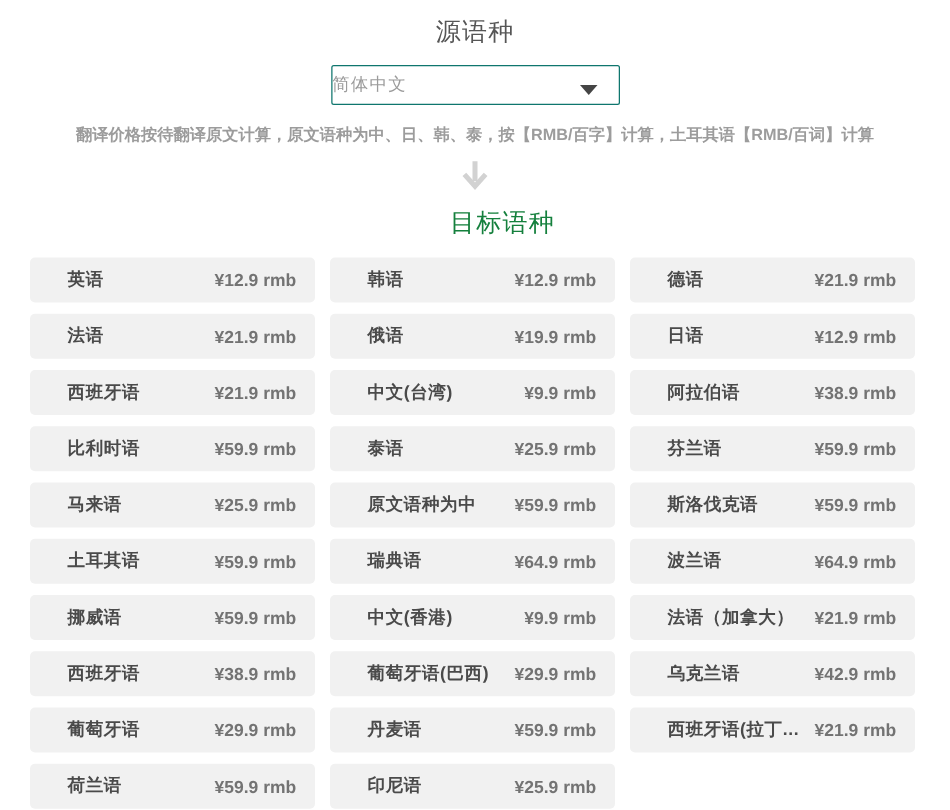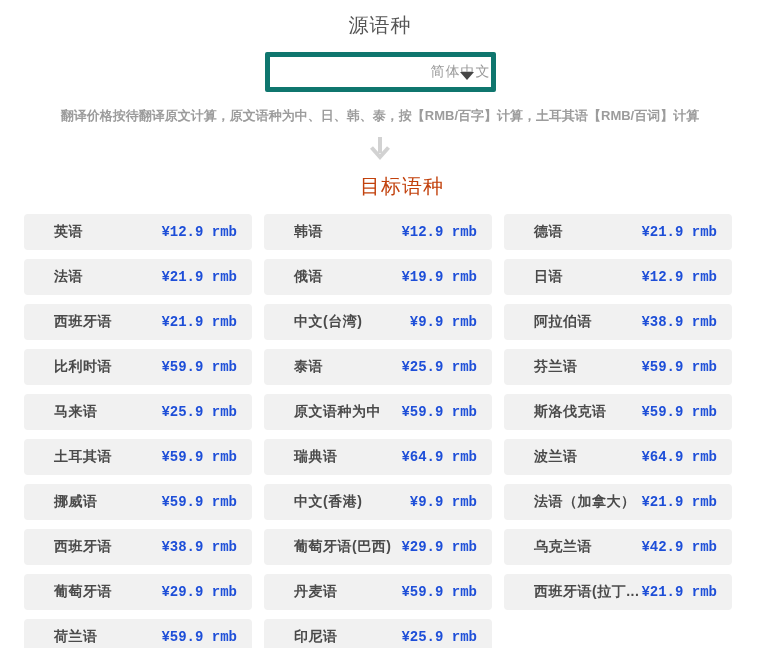--- a/index.html
+++ b/index.html
@@ -11,33 +11,33 @@
     overflow: hidden;
   }
   .page { width: 760px; padding-top: 12px; }
 
   .section-title {
     text-align: center;
     font-size: 20px;
     color: #565656;
     letter-spacing: 1px;
   }
-  .title-target { color: #c2410c; margin-left: 44px; }
+  .title-target { color: #15803d; margin-left: 44px; }
 
   .dropdown-wrap { display: flex; justify-content: center; margin-top: 13px; }
   .dropdown {
     position: relative;
     width: 231px;
-    height: 40px;
-    border: 5px solid #0f766e;
+    height: 32px;
+    border: 1px solid #0f766e;
     border-radius: 2px;
     background: #ffffff;
     display: flex;
     align-items: center;
-    justify-content: flex-end;
+    justify-content: flex-start;
     cursor: pointer;
   }
   .dropdown-value {
     font-size: 14px;
     color: #9b9b9b;
     letter-spacing: 1px;
   }
   .caret {
     position: absolute;
     right: 17px;
@@ -82,23 +82,22 @@
   .lang {
     font-size: 14px;
     font-weight: bold;
     color: #4a4a4a;
     white-space: nowrap;
     letter-spacing: 0.5px;
   }
   .price {
     font-size: 14px;
     font-weight: bold;
-    color: #1d4ed8;
+    color: #737373;
     white-space: nowrap;
-    font-family: Liberation Mono, monospace;
   }
 </style>
 </head>
 <body>
 
 <div class="page">
 
   <div class="section-title">源语种</div>
 
   <div class="dropdown-wrap">

